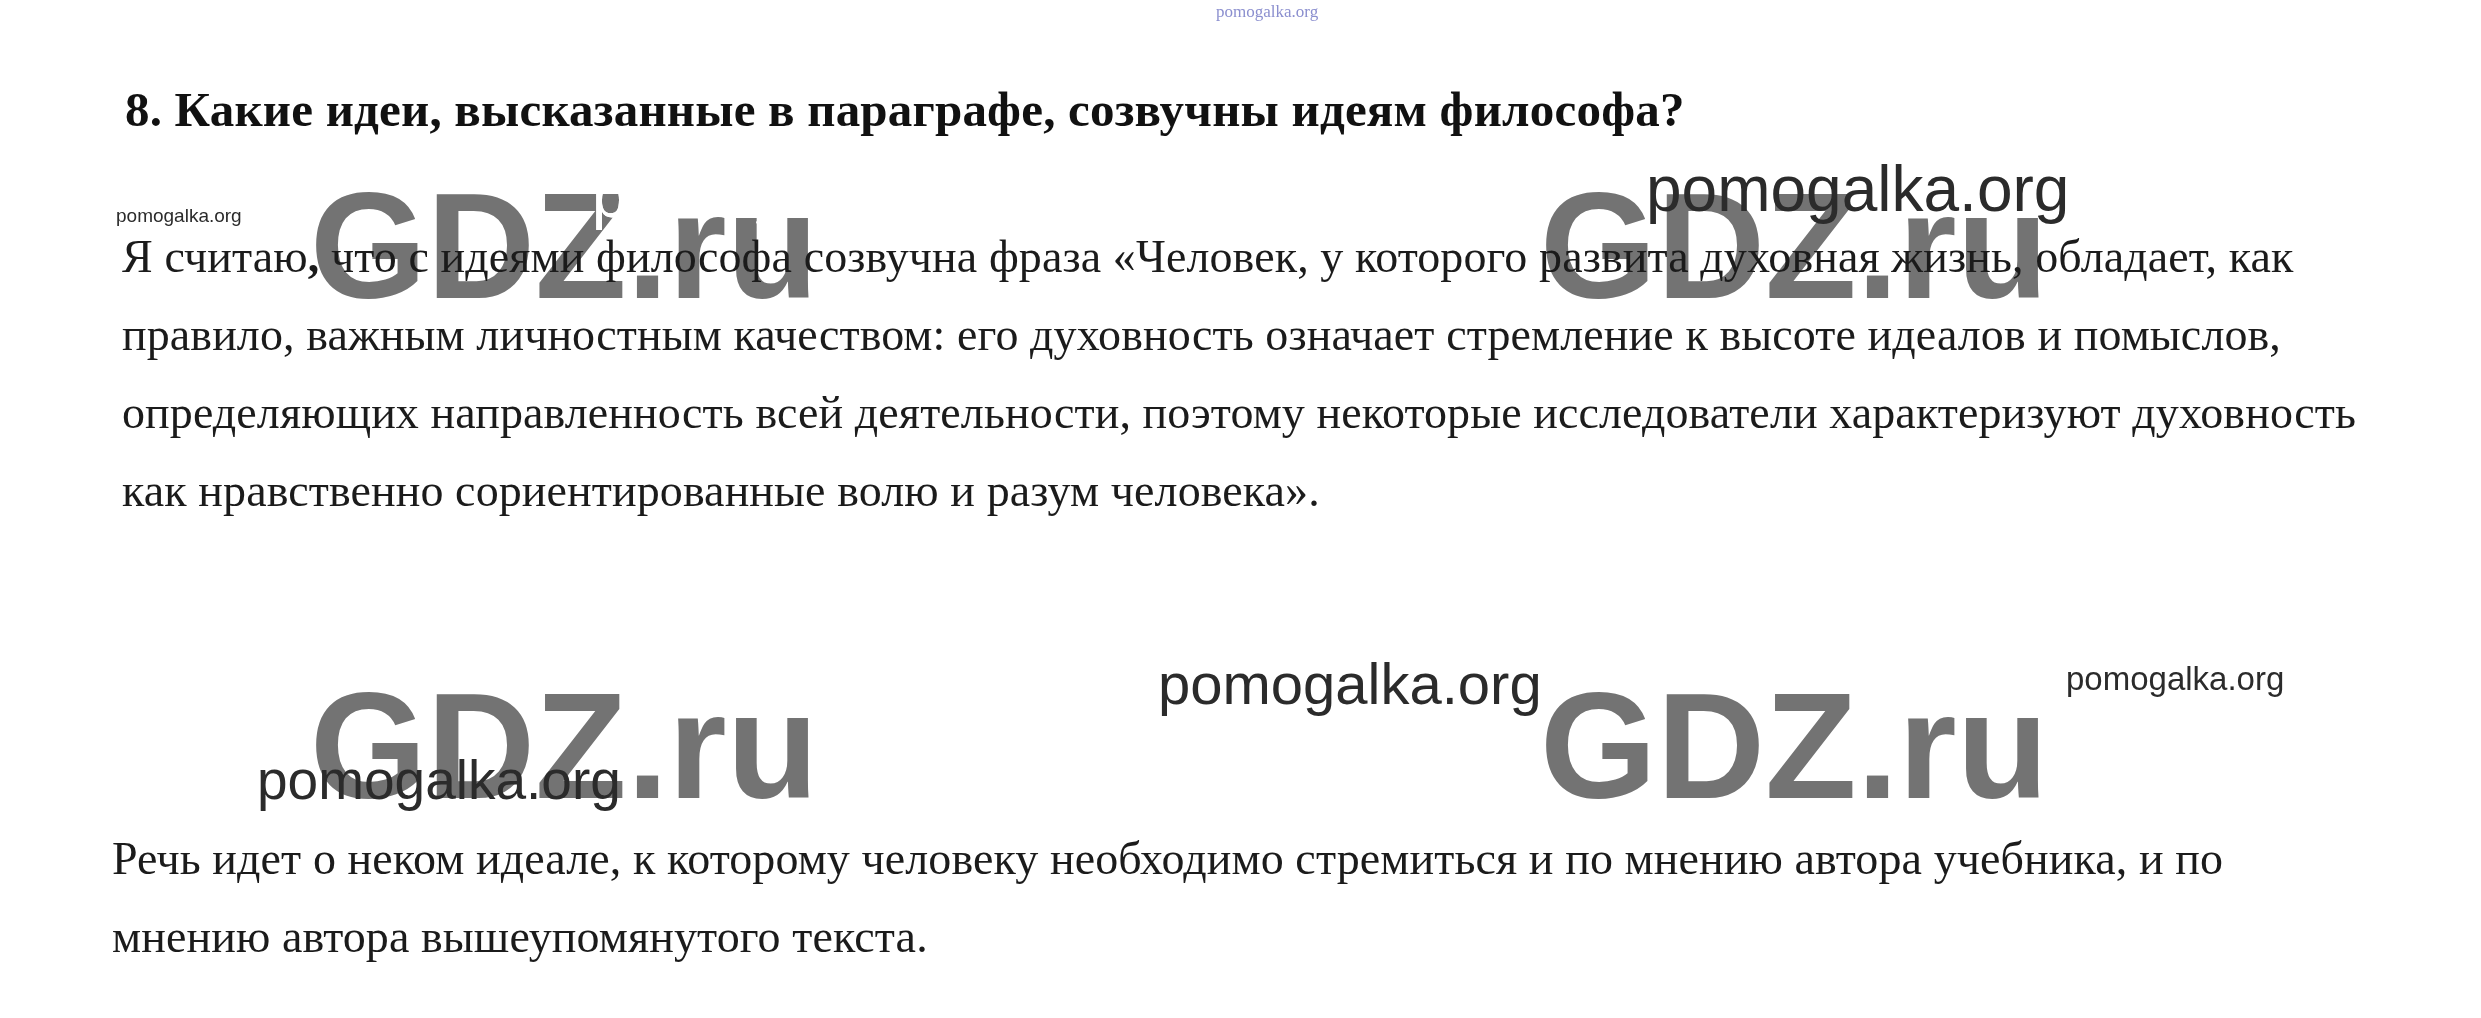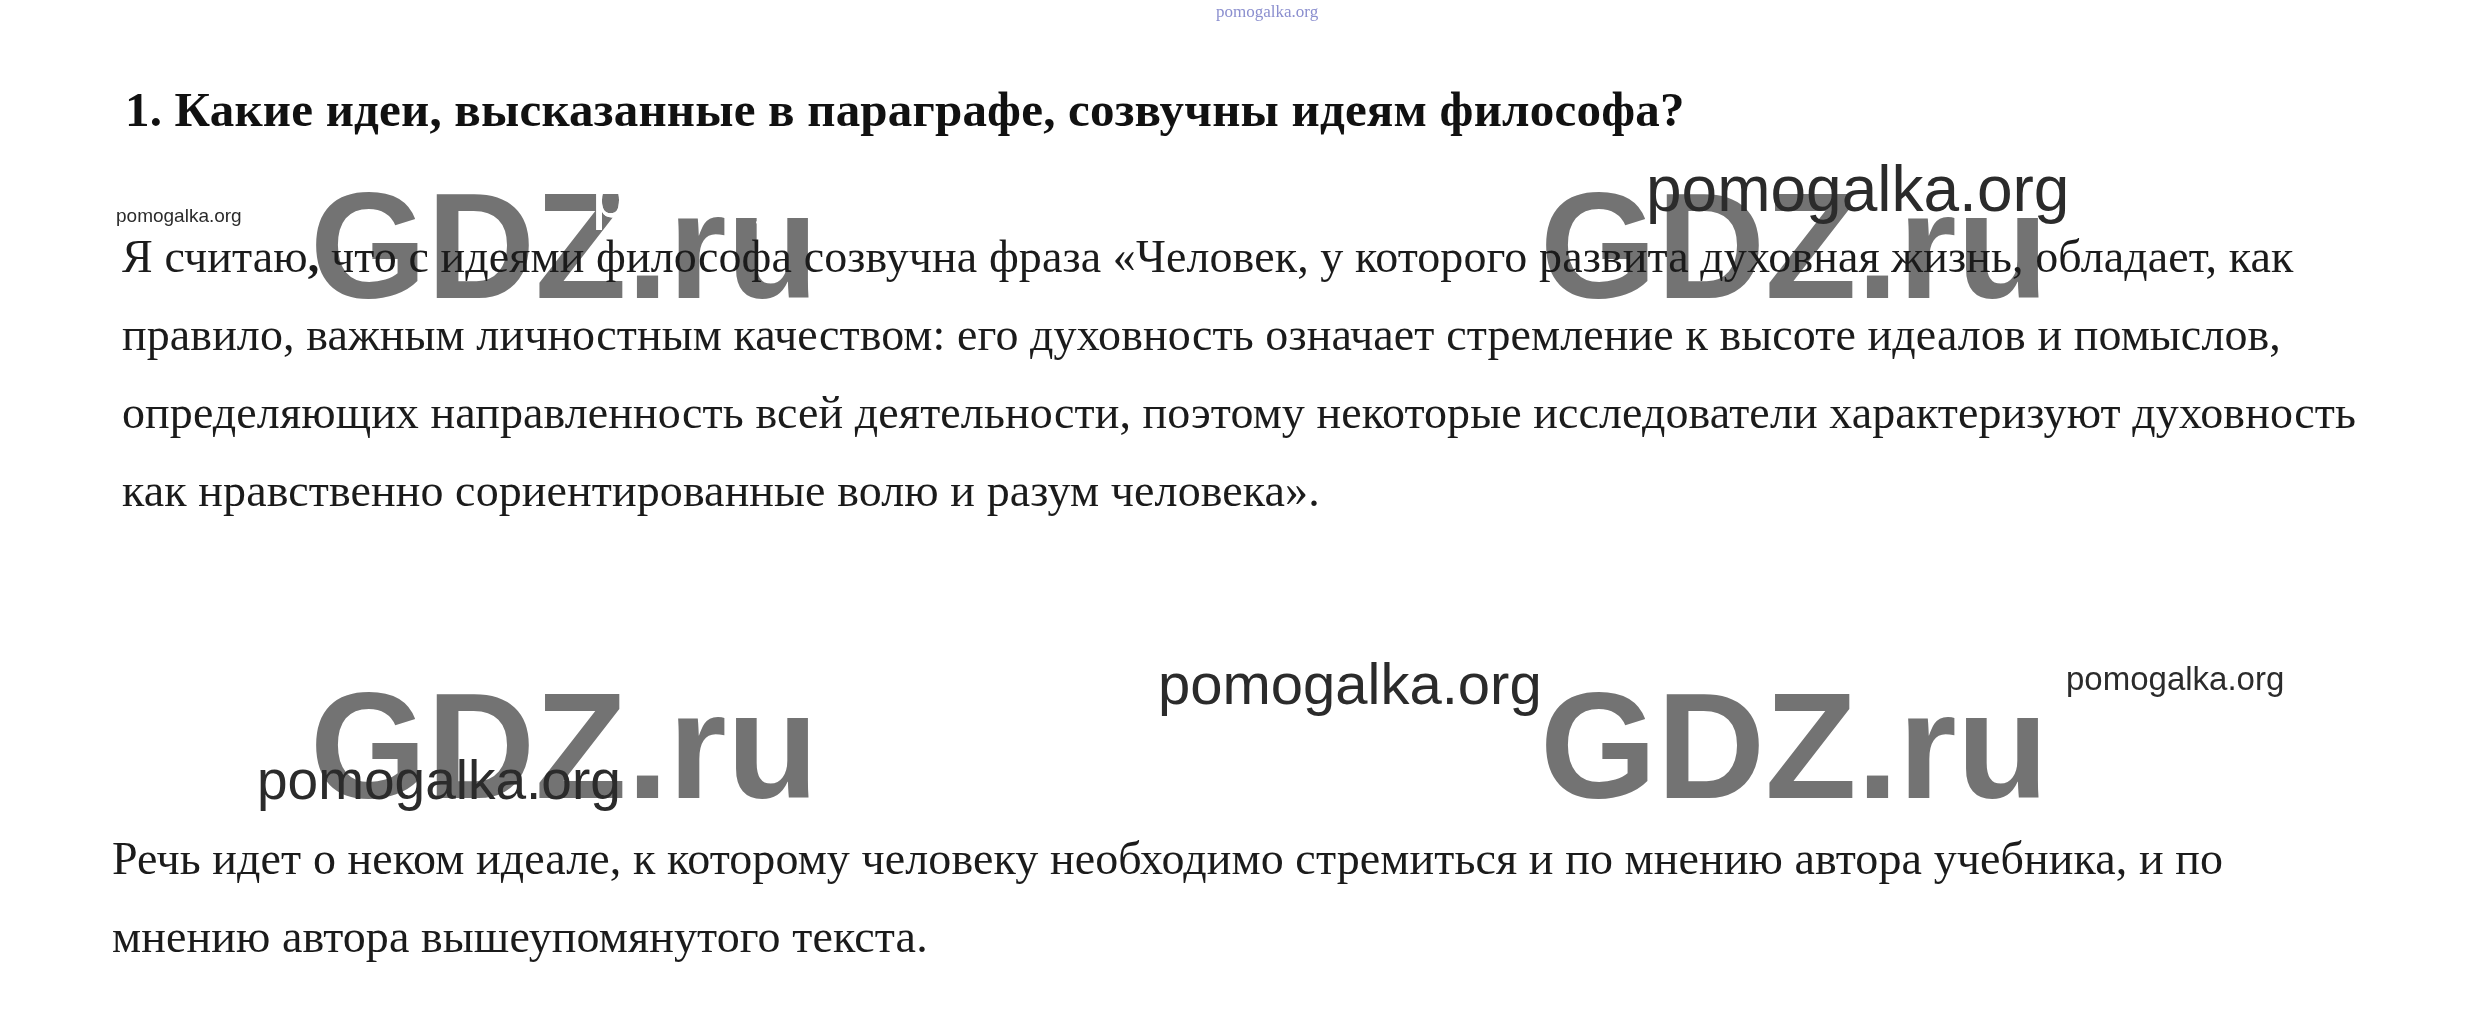--- a/index.html
+++ b/index.html
@@ -103,21 +103,21 @@
 </head>
 <body>
 
 <div class="doc">
 
   <div class="wm wm-ghost ghost-a">GDZ.ru</div>
   <div class="wm wm-ghost ghost-b">GDZ.ru</div>
   <div class="wm wm-ghost ghost-c">GDZ.ru</div>
   <div class="wm wm-ghost ghost-d">GDZ.ru</div>
 
-  <div class="question-title">1. Какие идеи, высказанные в параграфе, созвучны идеям философа?</div>
+  <div class="question-title">8. Какие идеи, высказанные в параграфе, созвучны идеям философа?</div>
 
   <div class="para para-answer">
     <span class="lead-in">Я считаю</span><span class="lead-in-bold">,</span><span> что с идеями философа созвучна фраза «Человек, у которого развита духовная жизнь, обладает, как правило, важным личностным качеством: его духовность означает стремление к высоте идеалов и помыслов, определяющих направленность всей деятельности, поэтому некоторые исследователи характеризуют духовность как нравственно сориентированные волю и разум человека».</span>
   </div>
 
   <div class="para para-conclusion">Речь идет о неком идеале, к которому человеку необходимо стремиться и по мнению автора учебника, и по мнению автора вышеупомянутого текста.</div>
 
   <div class="wm wm-blue wm1">pomogalka.org</div>
   <div class="wm wm-dark wm2">pomogalka.org</div>
   <div class="wm wm-dark wm3">pomogalka.org</div>

